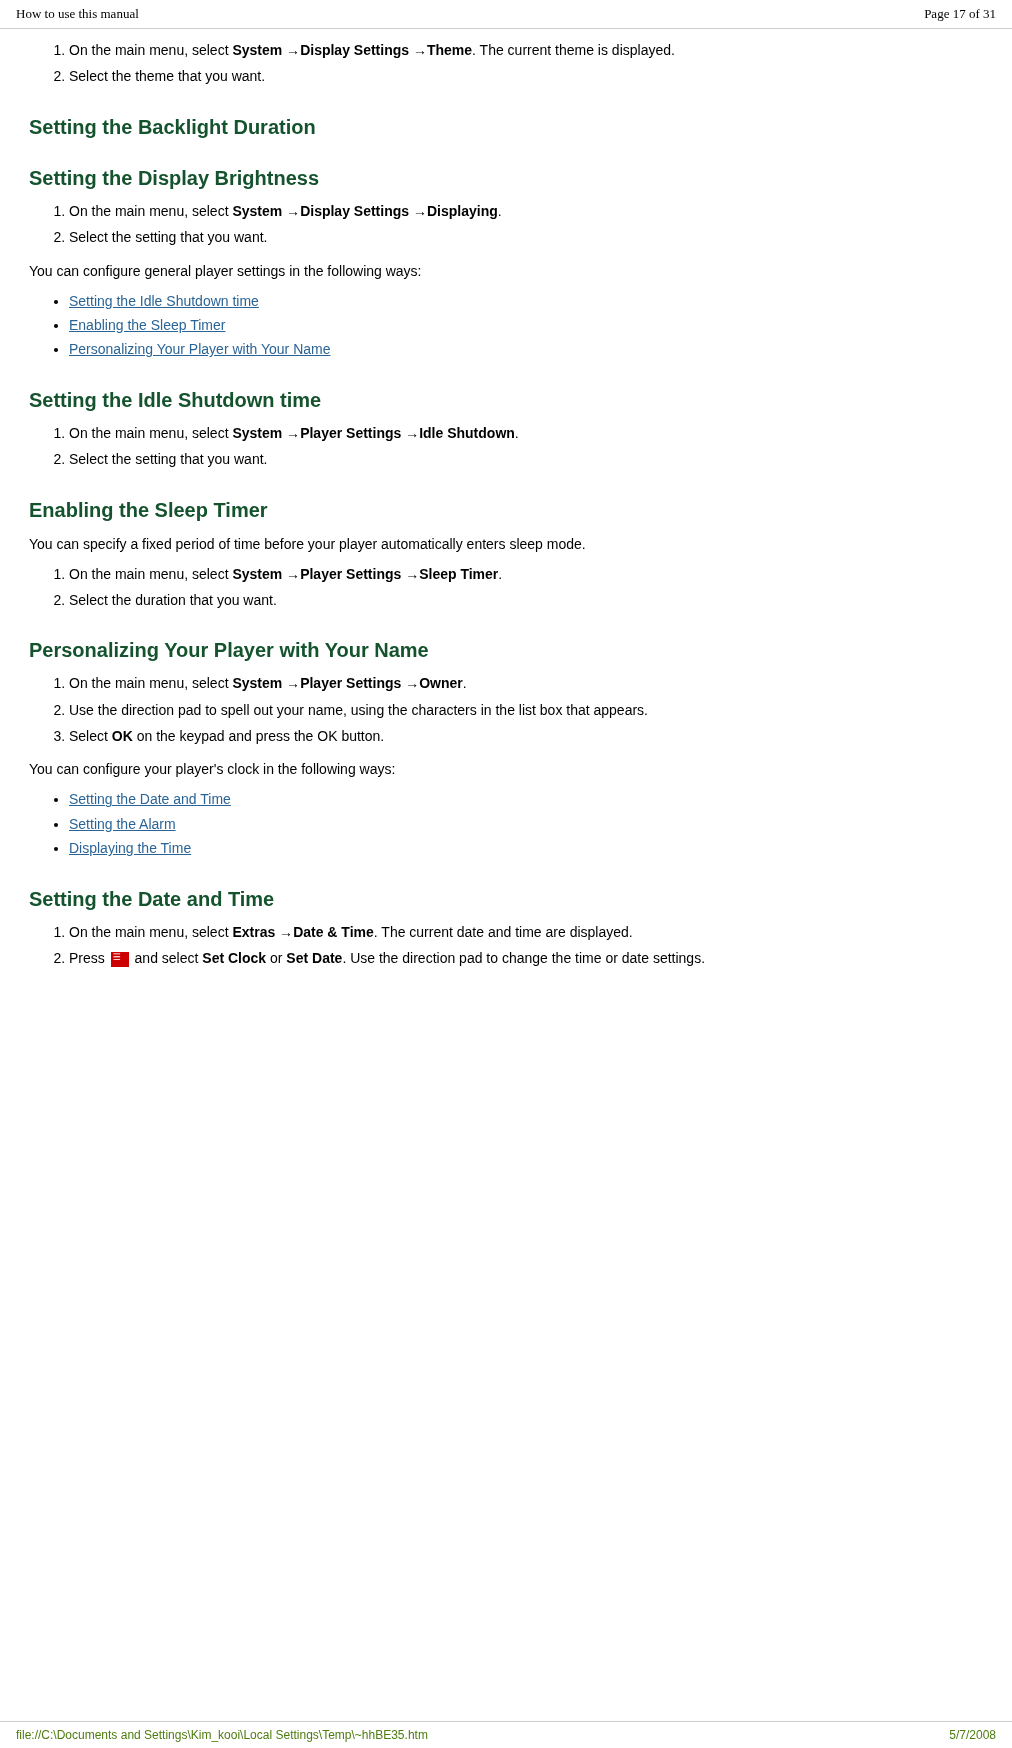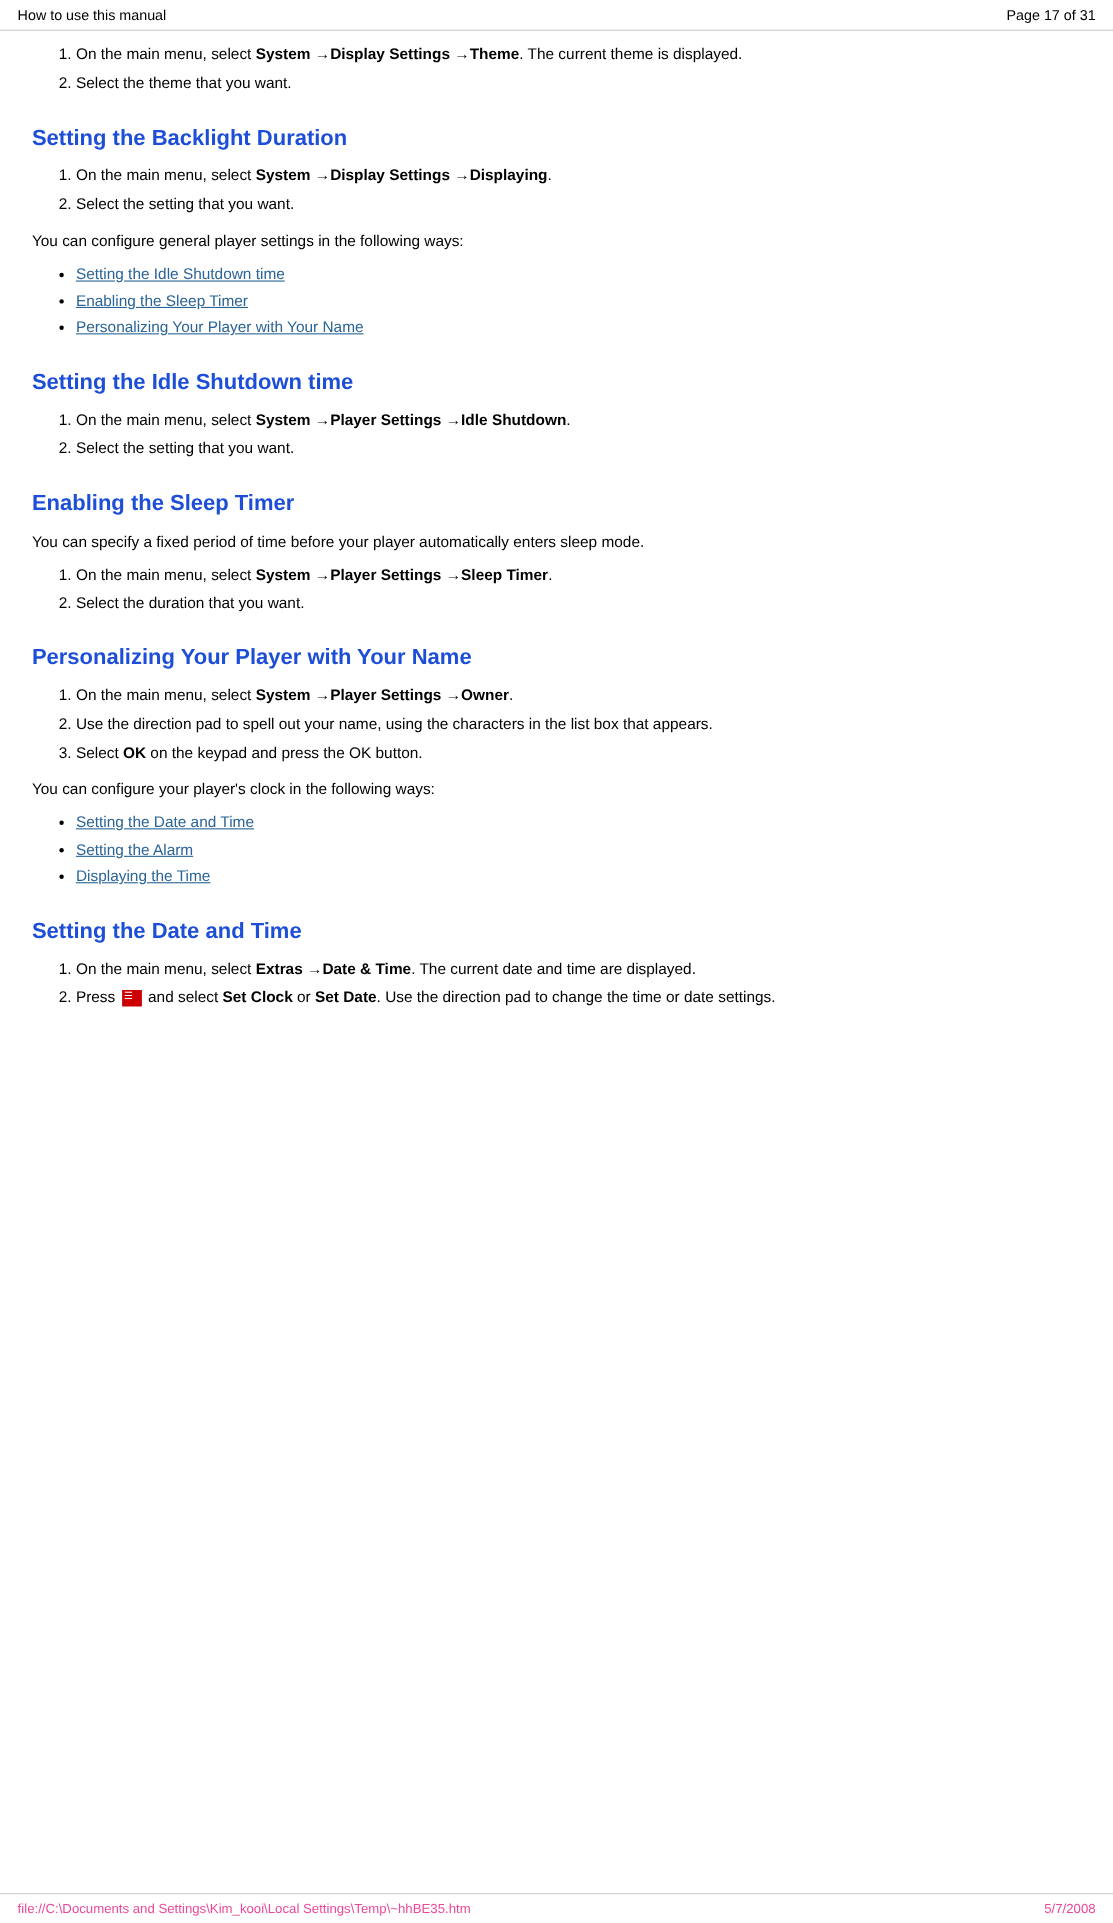--- a/index.html
+++ b/index.html
@@ -12,26 +12,27 @@
       min-height: 1748px;
       position: relative;
     }
     .top-bar {
       display: flex;
       justify-content: space-between;
       align-items: center;
       padding: 6px 16px;
       border-bottom: 1px solid #ccc;
       font-size: 13px;
+      font-family: Liberation Serif, serif;
     }
     .content {
       padding: 10px 60px 60px 29px;
     }
     h2.section-heading {
-      color: #1d4ed8;
+      color: #14532d;
       font-size: 20px;
       font-weight: bold;
       margin-top: 28px;
       margin-bottom: 10px;
     }
     p {
       margin-bottom: 8px;
       line-height: 1.5;
       margin-top: 12px;
     }
@@ -59,40 +60,41 @@
     .bottom-bar {
       position: absolute;
       bottom: 0;
       left: 0;
       right: 0;
       display: flex;
       justify-content: space-between;
       padding: 6px 16px;
       border-top: 1px solid #ccc;
       font-size: 12px;
-      color: #ec4899;
+      color: #4d7c0f;
     }
   </style>
 </head>
 <body>
 
 <div class="top-bar">
   <span>How to use this manual</span>
   <span>Page 17 of 31</span>
 </div>
 
 <div class="content">
 
   <ol>
     <li>On the main menu, select <b>System</b> →<b>Display Settings</b> →<b>Theme</b>. The current theme is displayed.</li>
     <li>Select the theme that you want.</li>
   </ol>
 
   <h2 class="section-heading">Setting the Backlight Duration</h2>
 
+  <h2 class="section-heading">Setting the Display Brightness</h2>
   <ol>
     <li>On the main menu, select <b>System</b> →<b>Display Settings</b> →<b>Displaying</b>.</li>
     <li>Select the setting that you want.</li>
   </ol>
 
   <p>You can configure general player settings in the following ways:</p>
   <ul>
     <li><a href="#">Setting the Idle Shutdown time</a></li>
     <li><a href="#">Enabling the Sleep Timer</a></li>
     <li><a href="#">Personalizing Your Player with Your Name</a></li>

